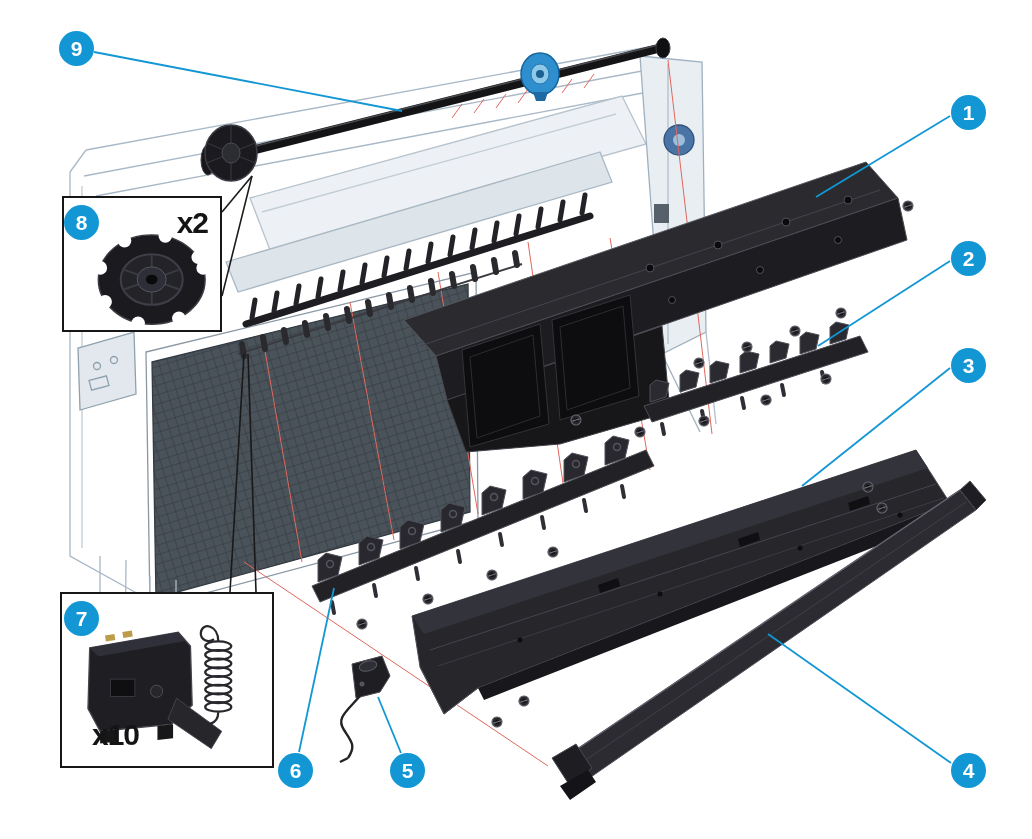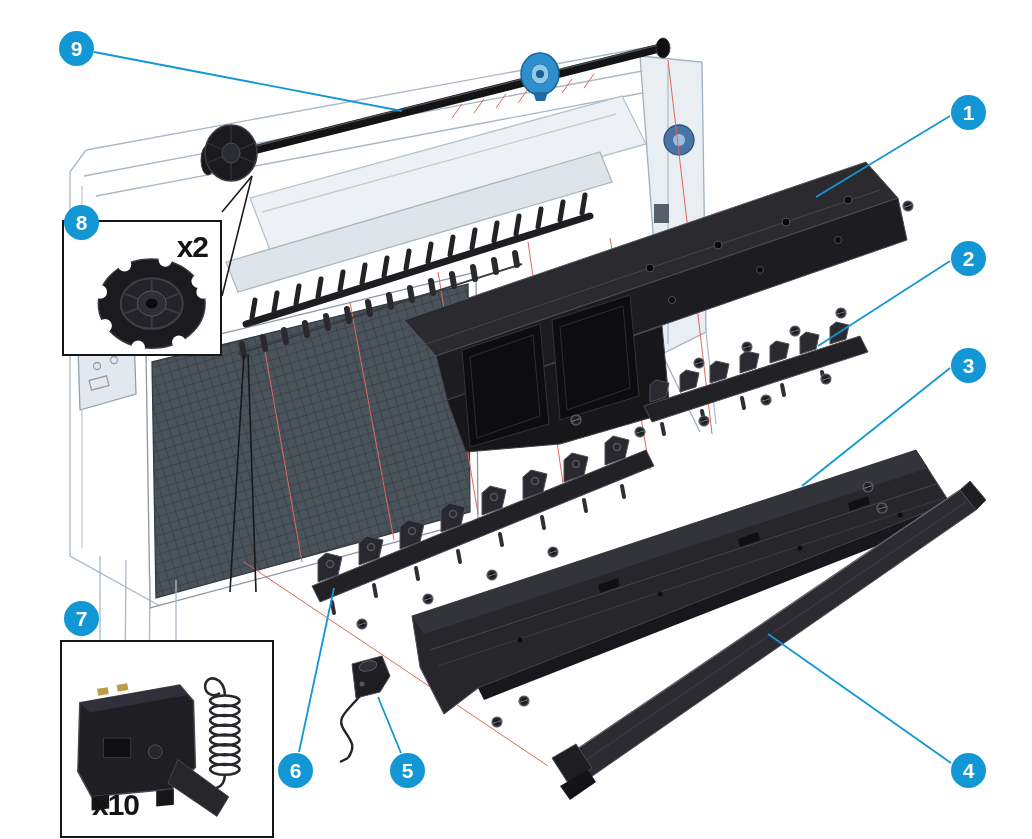--- a/index.html
+++ b/index.html
@@ -11,21 +11,20 @@
     position:relative;
     overflow:hidden;
   }
   .stage{ position:absolute; inset:0; }
   svg.art{ position:absolute; left:0; top:0; z-index:1; }
   .inset{
     position:absolute;
     background:#ffffff;
     border:2px solid #161616;
     z-index:3;
-    margin-top:24px;
   }
   .inset svg{ position:absolute; inset:0; width:100%; height:100%; }
   .multiplier{
     position:absolute;
     font-weight:bold;
     font-size:30px;
     color:#141414;
     z-index:4;
     letter-spacing:-1px;
   }
@@ -324,21 +323,21 @@
           <circle cx="138" cy="61" r="7"></circle>
       </g>
       <ellipse cx="90" cy="84" rx="32" ry="26" fill="#232328" stroke="#3f3f48" stroke-width="2"></ellipse>
       <path d="M90,58 L90,110 M62,74 L118,94 M62,94 L118,74" stroke="#3a3a44" stroke-width="2" fill="none"></path>
       <ellipse cx="90" cy="84" rx="15" ry="13" fill="#2e2e36" stroke="#575760"></ellipse>
       <ellipse cx="90" cy="84" rx="6" ry="5" fill="#0a0a0c"></ellipse>
     </svg>
     <span class="multiplier" style="right:12px;top:8px">x2</span>
   </div>
 
-  <div class="inset" style="left:60px;top:616px;width:214px;height:198px">
+  <div class="inset" style="left:60px;top:592px;width:214px;height:176px">
     <svg viewBox="0 0 214 198">
       <path d="M18,62 L120,44 L134,60 L136,128 L112,150 L30,158 L16,132 Z" fill="#1e1e23" stroke="#46464e" stroke-width="1.5"></path>
       <path d="M18,62 L120,44 L128,54 L28,72 Z" fill="#30303a"></path>
       <rect x="36" y="47" width="11" height="7" fill="#bd9c49" transform="rotate(-9 41 50)"></rect>
       <rect x="56" y="43" width="11" height="7" fill="#bd9c49" transform="rotate(-9 61 46)"></rect>
       <rect x="42" y="98" width="28" height="20" fill="#0f0f12" stroke="#3c3c44"></rect>
       <circle cx="95" cy="112" r="7" fill="#26262b" stroke="#55555e"></circle>
       <path d="M30,158 L30,172 L48,170 L48,156 Z" fill="#17171a"></path>
       <path d="M96,152 L96,168 L114,166 L114,150 Z" fill="#17171a"></path>
       <path d="M118,120 L170,158 L158,178 L108,144 Z" fill="#26262b" stroke="#46464e"></path>

